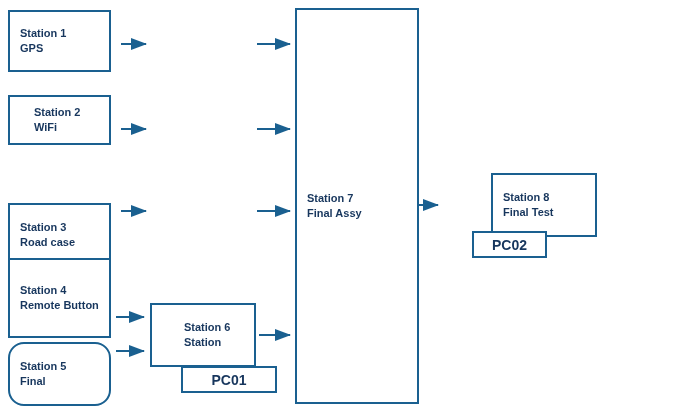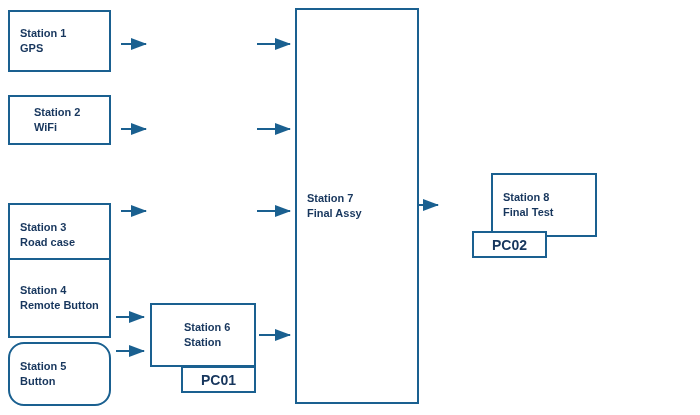--- a/index.html
+++ b/index.html
@@ -41,21 +41,21 @@
   }
   .s1{left:8px;  top:10px;  width:103px; height:62px;}
   .s2{left:8px;  top:95px;  width:103px; height:50px;padding-left:24px;}
   .s3{left:8px;  top:179px; width:103px; height:63px;margin-top:24px;}
   .s4{left:8px;  top:258px; width:103px; height:80px;}
   .s5{left:8px;  top:342px; width:103px; height:64px;border-radius:16px;}
   .s6{left:150px;top:303px; width:106px; height:64px;padding-left:32px;}
   .s7{left:295px;top:8px;   width:124px; height:396px;}
   .s8{left:443px;top:173px; width:106px; height:64px;margin-left:48px;}
   .s9{left:593px;top:172px; width:105px; height:62px;}
-  .pc01{left:181px;top:366px;width:75px;height:27px;}
+  .pc01{left:181px;top:366px;width:96px;height:27px;}
   .pc02{left:472px;top:231px;width:75px;height:27px;}
 </style>
 </head>
 <body>
 
 <div class="canvas">
 
   <svg class="arrow-layer" width="700" height="415" viewBox="0 0 700 415" xmlns="http://www.w3.org/2000/svg">
     <defs>
       <marker id="ah" markerWidth="10" markerHeight="8" refX="7.5" refY="3" orient="auto" markerUnits="strokeWidth">
@@ -90,21 +90,21 @@
     <div>Road case</div>
   </div>
 
   <div class="box s4">
     <div>Station 4</div>
     <div>Remote Button</div>
   </div>
 
   <div class="box s5">
     <div>Station 5</div>
-    <div>Button</div>
+    <div>Final</div>
   </div>
 
   <div class="box s6">
     <div>Station 6</div>
     <div>Station</div>
   </div>
 
   <div class="box s7">
     <div>Station 7</div>
     <div>Final Assy</div>

